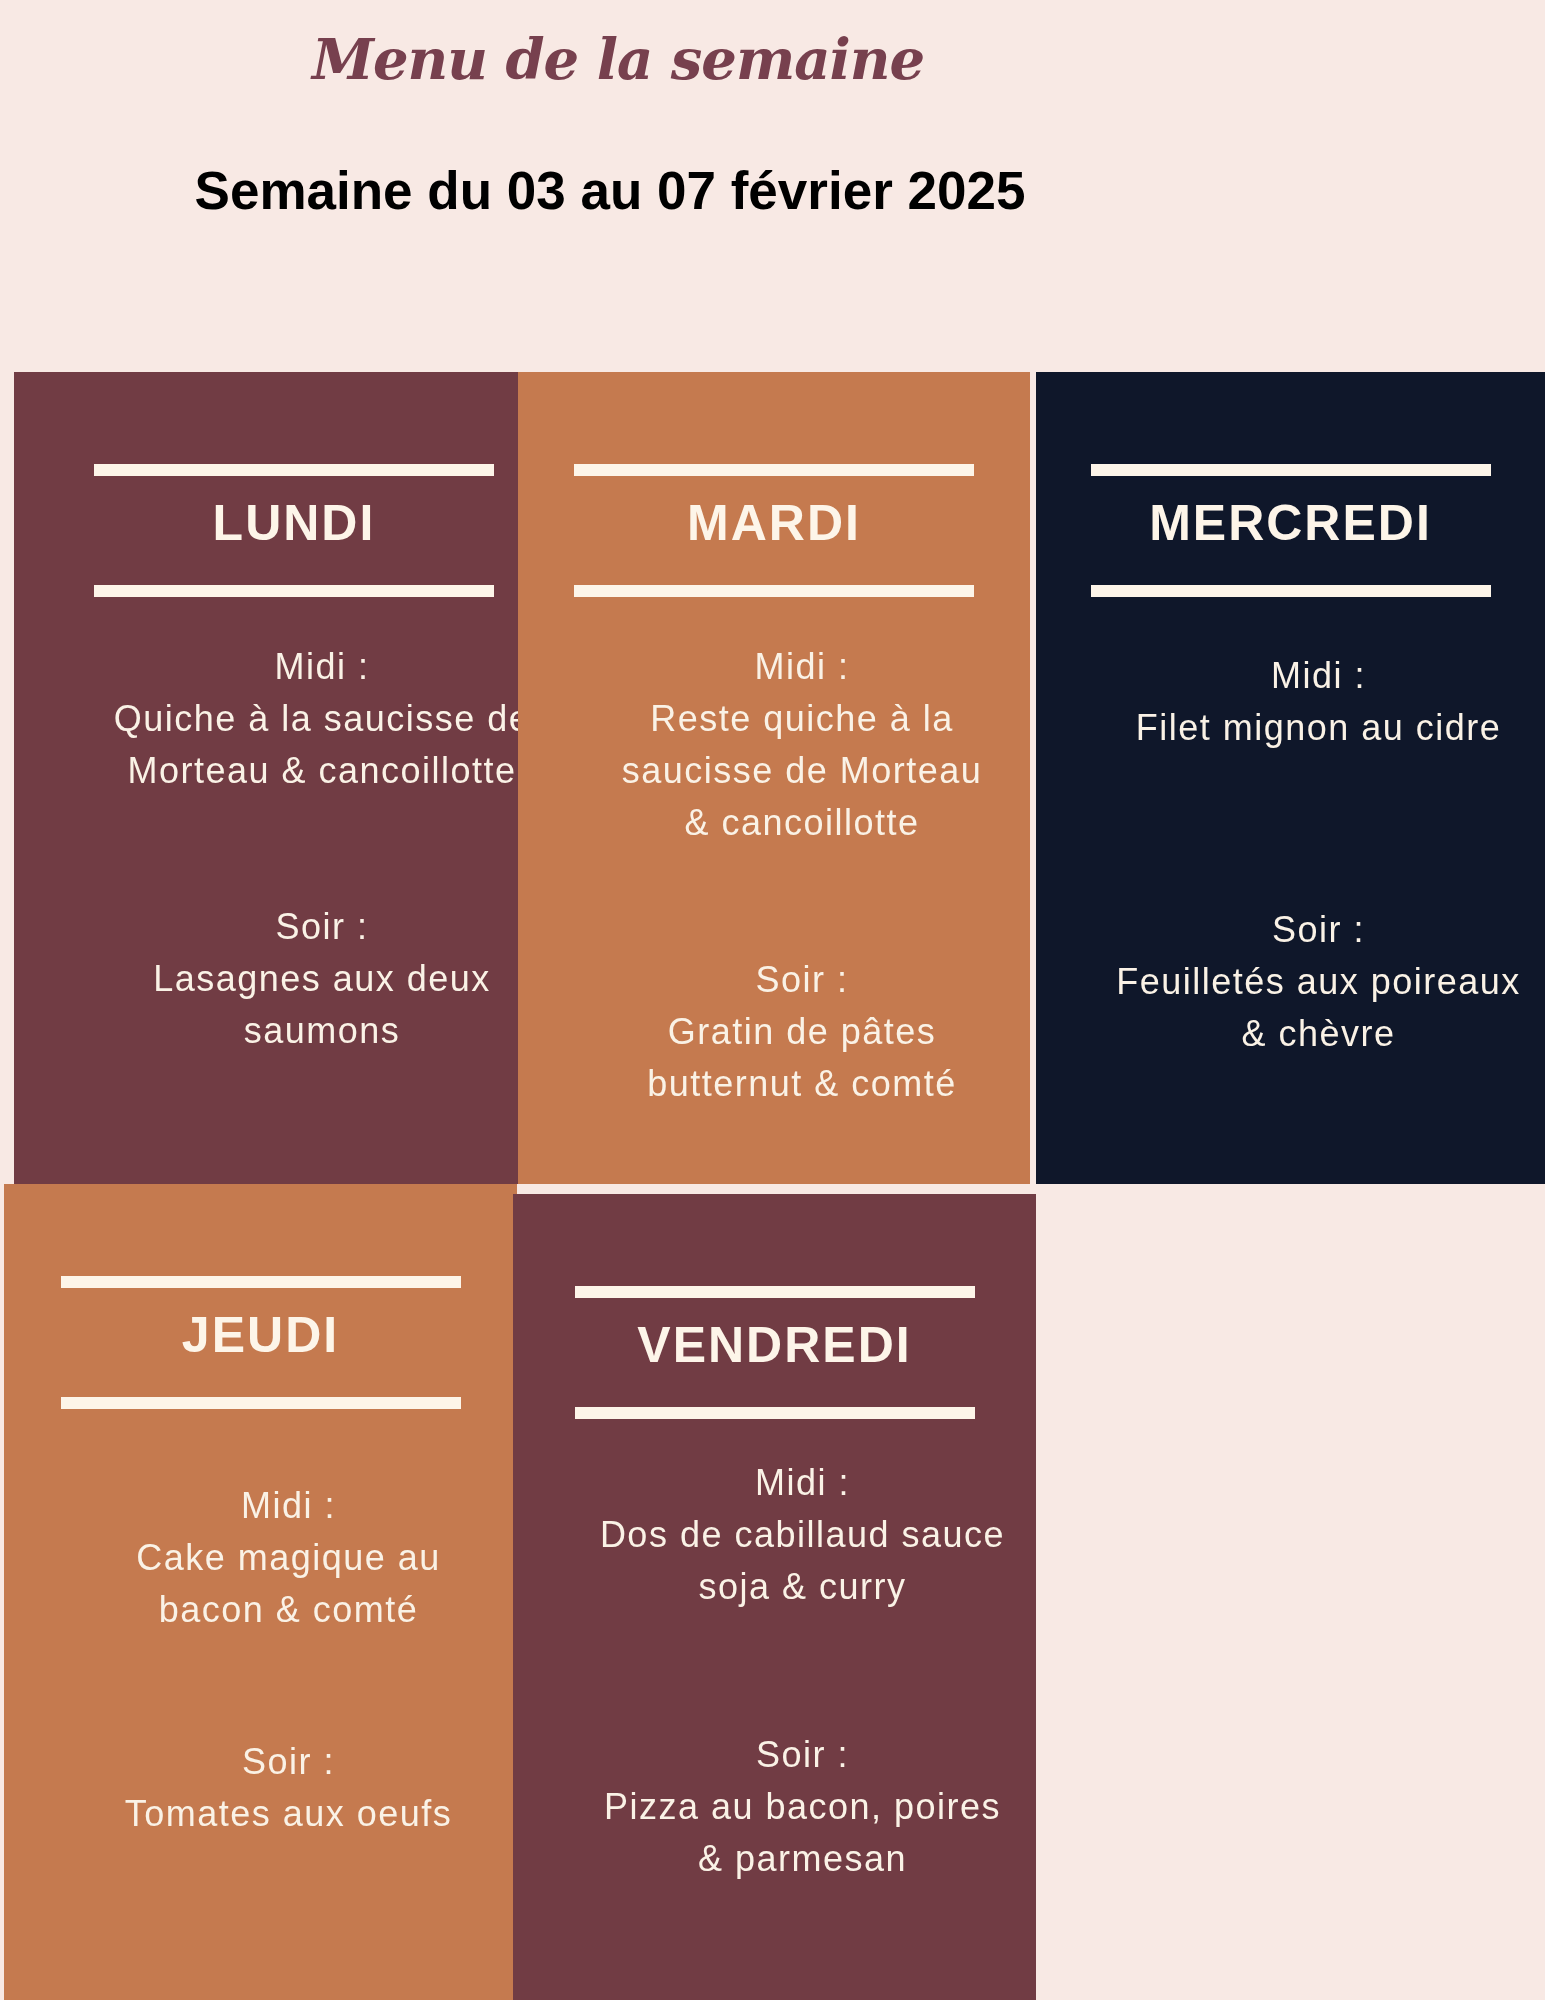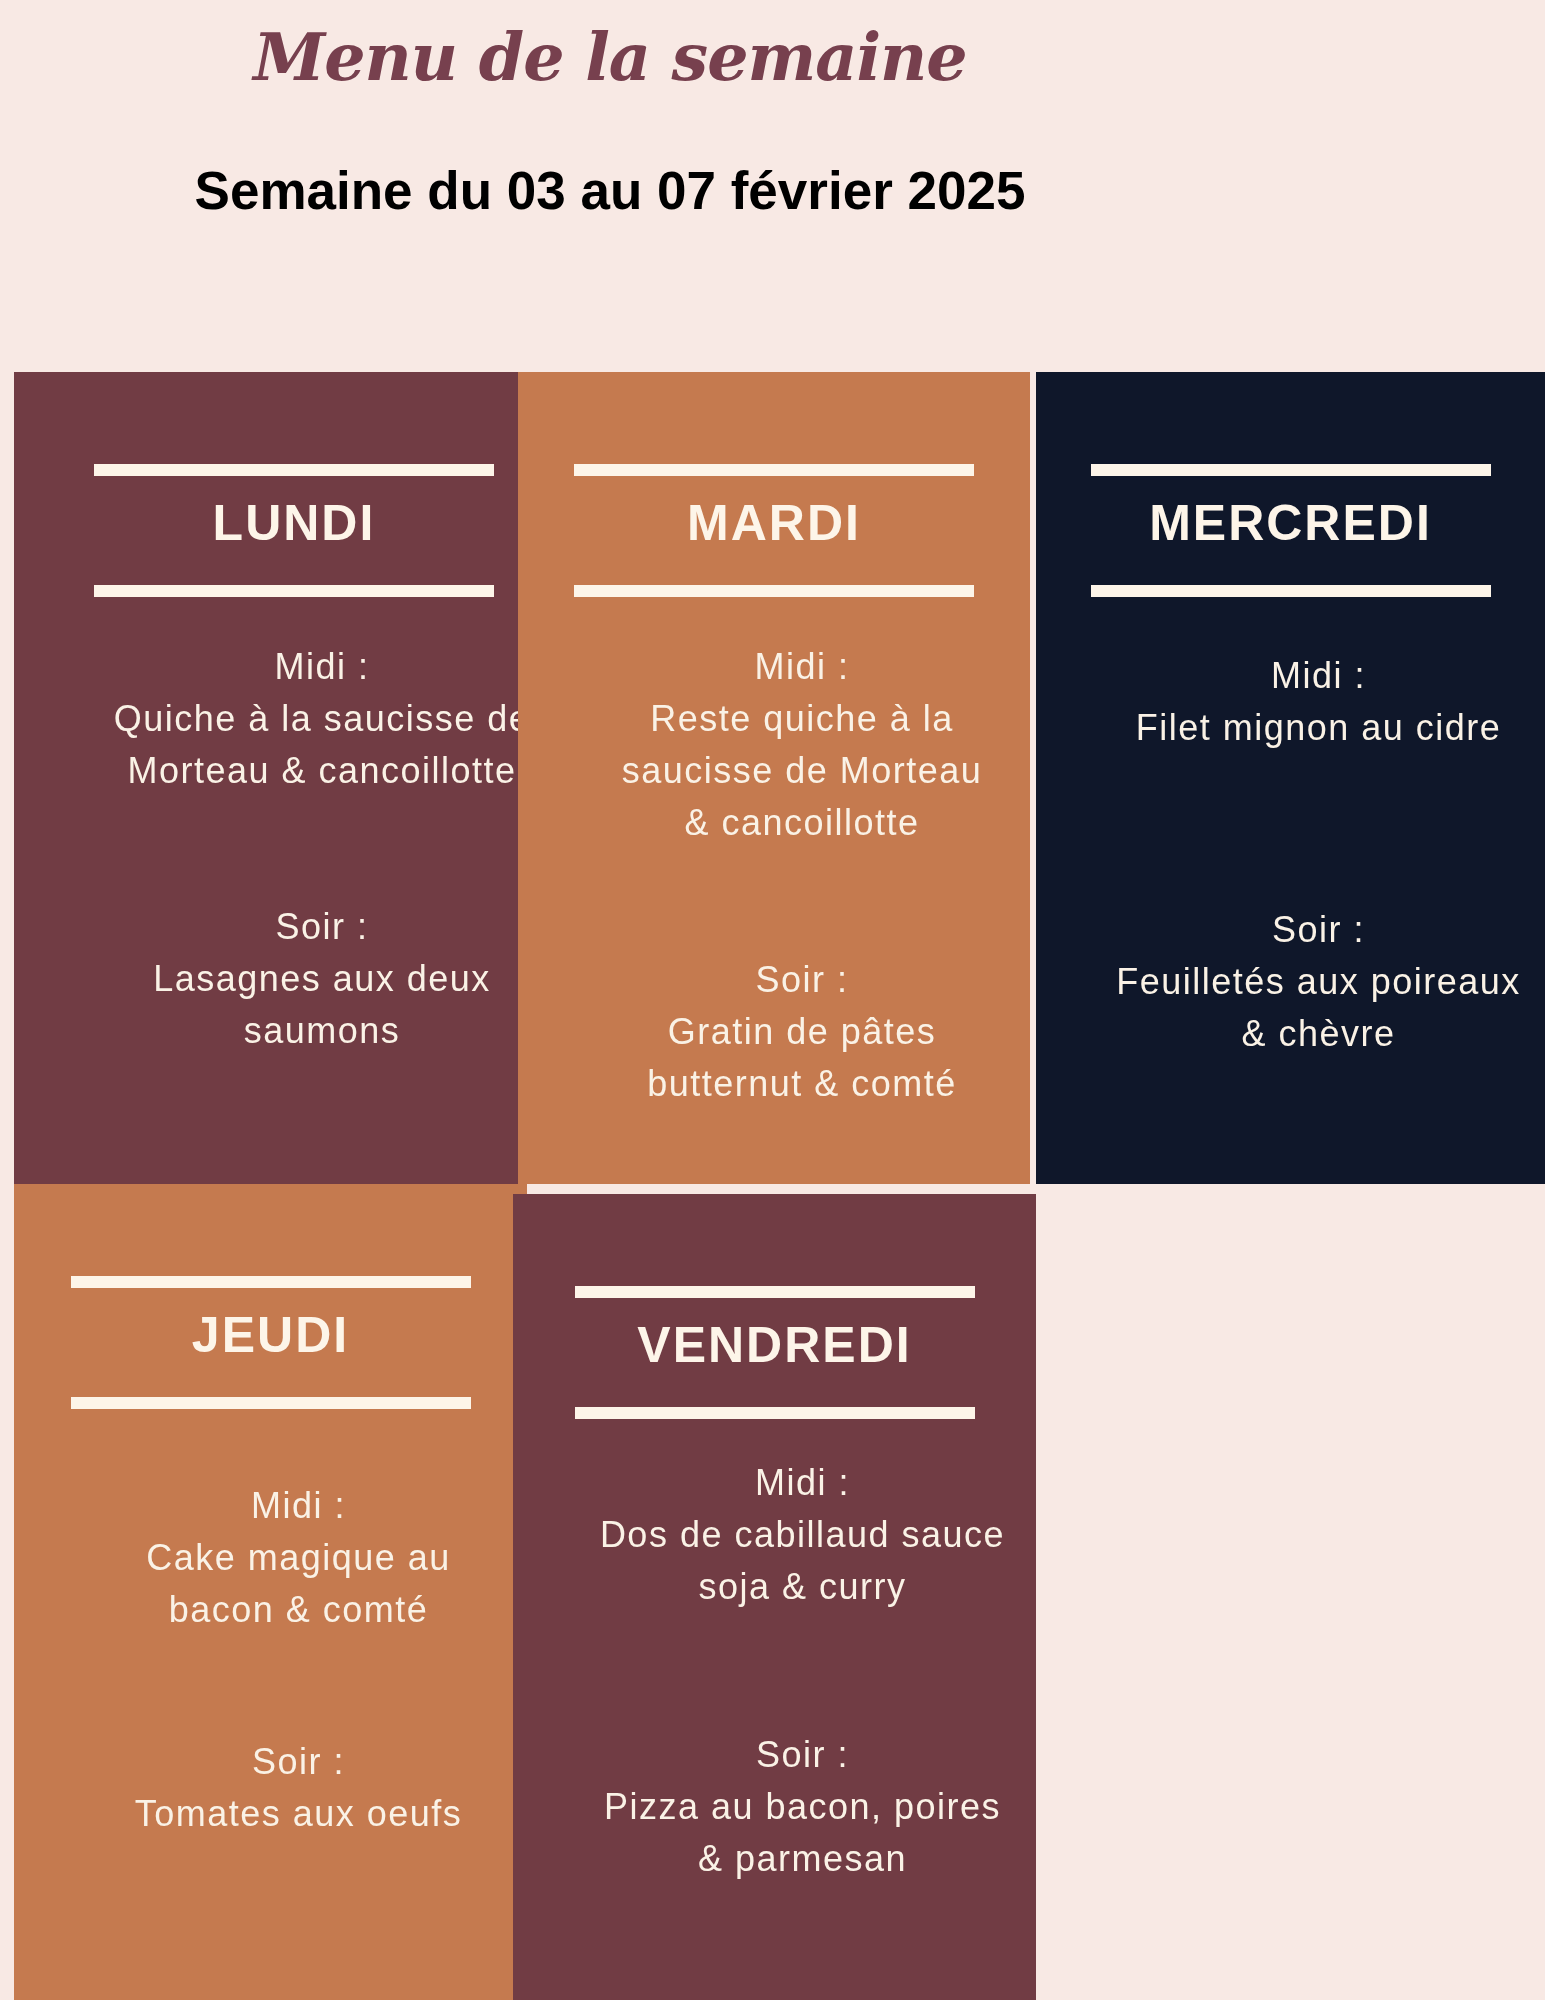--- a/index.html
+++ b/index.html
@@ -9,41 +9,41 @@
     background:#f8e9e4;
     overflow:hidden;
     font-family:"Liberation Sans", sans-serif;
   }
   
   .header{
     position:absolute;left:0;top:0;width:1220px;height:372px;
     text-align:center;
   }
   .poster-title{
-    margin:0;
+    margin:8px;
     position:absolute;left:0;top:18px;width:100%;
     font-family:"DejaVu Serif", serif;
     font-style:italic;font-weight:700;
-    font-size:65px;line-height:1.2;
+    font-size:56px;line-height:1.2;
     color:#77404e;
     letter-spacing:-1px;
   }
   .poster-subtitle{
     margin:0;
     position:absolute;left:0;top:160px;width:100%;
     font-size:53px;font-weight:700;
     color:#000000;
     letter-spacing:0px;
   }
   
   .card{position:absolute;overflow:hidden;}
   .card-lundi   {left:14px;    top:372px;  width:560px; height:812px;}
   .card-mardi   {left:518px;  top:372px;  width:512px; height:812px;}
   .card-mercredi{left:1036px; top:372px;  width:509px; height:812px;}
-  .card-jeudi   {left:14px;    top:1184px; width:513px; height:816px;}
+  .card-jeudi   {left:4px;    top:1184px; width:513px; height:816px;}
   .card-vendredi{left:513px;  top:1184px; width:523px; height:816px;}
 
   .rule{
     position:absolute;left:50%;transform:translateX(-50%);
     width:400px;height:12px;background:#fdf5e9;
   }
   .rule-top{top:92px;}
   .rule-bottom{top:213px;}
   .day-title{
     margin:0;

